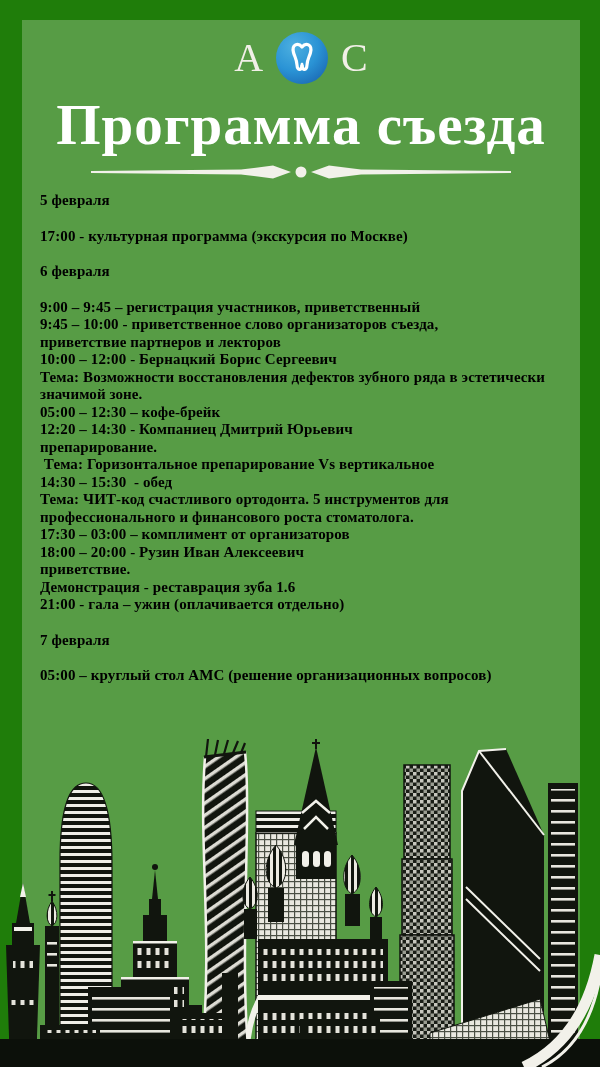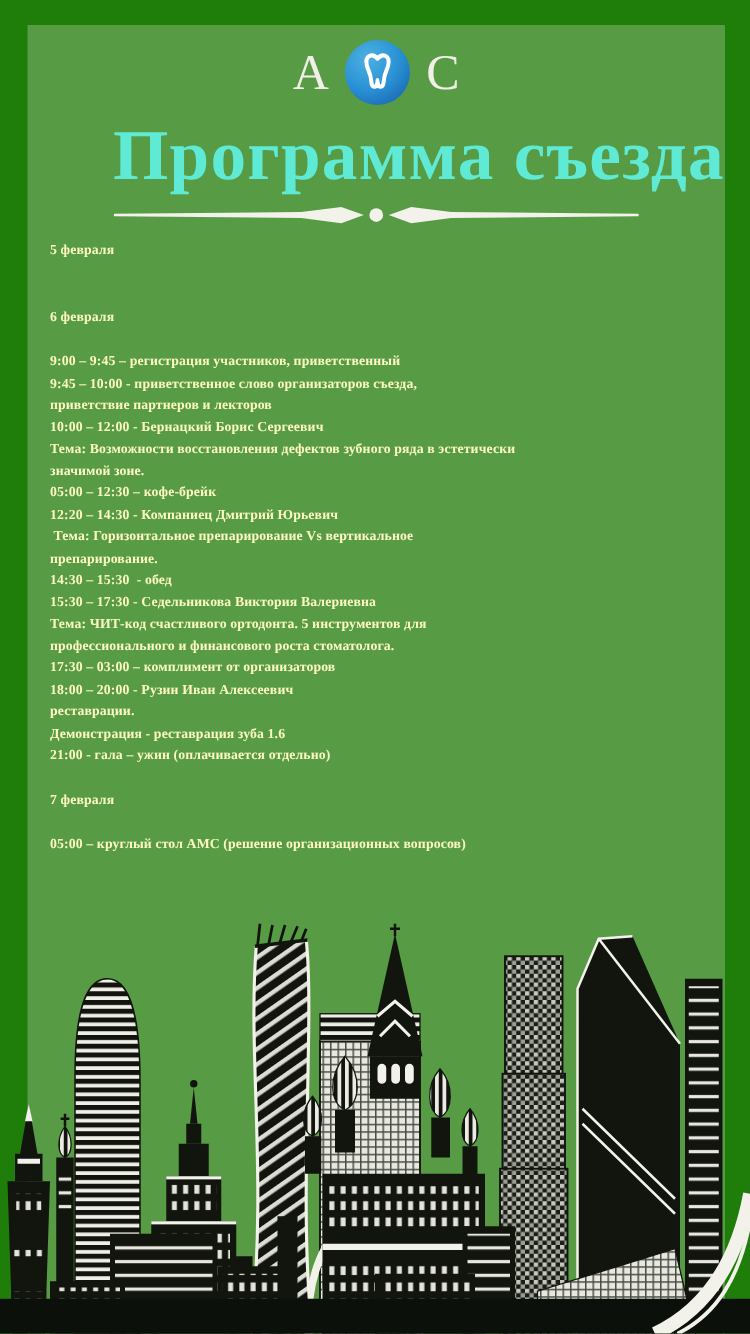--- a/index.html
+++ b/index.html
@@ -6,25 +6,25 @@
   body{background:#2a2a2a;}
   .poster{
     position:relative;width:600px;height:1067px;overflow:hidden;
     background:#1f7d0a;
     font-family:"Liberation Serif", serif;
   }
   .inner{position:absolute;left:22px;top:20px;right:20px;bottom:0;background:#579c45;}
   .header{position:absolute;left:22px;right:20px;top:30px;text-align:center;}
   .logo-row{display:flex;align-items:center;justify-content:center;gap:12px;height:56px;}
   .logo-letter{font-size:40px;line-height:1;color:#f1efe7;}
-  .title{margin:10px 0 0 0;font-size:57px;line-height:1;font-weight:700;color:#5eead4;letter-spacing:1px;text-align:right;}
+  .title{margin:10px 0 0 0;font-size:57px;line-height:1;font-weight:700;color:#ffffff;letter-spacing:1px;}
   .divider{display:block;margin:7px auto 0 auto;}
   .program{position:absolute;left:40px;top:192px;width:540px;}
   .date,.line{
-    font-size:11px;font-weight:700;color:#fef9c3;
+    font-size:15px;font-weight:700;color:#000000;
     line-height:17.5px;white-space:pre;letter-spacing:.1px;
   }
   .gap{height:18px;}
   .skyline{position:absolute;left:0;bottom:0;width:600px;height:330px;display:block;}
 </style>
 </head>
 <body>
 
 <div class="poster">
   <div class="inner"></div>
@@ -54,40 +54,40 @@
     <svg class="divider" width="420" height="24" viewBox="0 0 420 24">
       <polygon points="0,11 150,9.6 182,5.5 200,12 182,18.5 150,14.4 0,13" fill="#f2f1ea"></polygon>
       <polygon points="420,11 270,9.6 238,5.5 220,12 238,18.5 270,14.4 420,13" fill="#f2f1ea"></polygon>
       <circle cx="210" cy="12" r="5.5" fill="#f2f1ea"></circle>
     </svg>
   </div>
 
   <div class="program">
     <div class="date">5 февраля</div>
     <div class="gap"></div>
+    <div class="line">17:00 - культурная программа (экскурсия по Москве)</div>
     <div class="gap"></div>
     <div class="date">6 февраля</div>
     <div class="gap"></div>
     <div class="line">9:00 – 9:45 – регистрация участников, приветственный</div>
     <div class="line">9:45 – 10:00 - приветственное слово организаторов съезда,</div>
     <div class="line">приветствие партнеров и лекторов</div>
     <div class="line">10:00 – 12:00 - Бернацкий Борис Сергеевич</div>
     <div class="line">Тема: Возможности восстановления дефектов зубного ряда в эстетически</div>
     <div class="line">значимой зоне.</div>
     <div class="line">05:00 – 12:30 – кофе-брейк</div>
     <div class="line">12:20 – 14:30 - Компаниец Дмитрий Юрьевич</div>
+    <div class="line">препарирование.</div>
     <div class="line"> Тема: Горизонтальное препарирование Vs вертикальное</div>
-    <div class="line">препарирование.</div>
     <div class="line">14:30 – 15:30  - обед</div>
-    <div class="line">15:30 – 17:30 - Седельникова Виктория Валериевна</div>
     <div class="line">Тема: ЧИТ-код счастливого ортодонта. 5 инструментов для</div>
     <div class="line">профессионального и финансового роста стоматолога.</div>
     <div class="line">17:30 – 03:00 – комплимент от организаторов</div>
     <div class="line">18:00 – 20:00 - Рузин Иван Алексеевич</div>
-    <div class="line">реставрации.</div>
+    <div class="line">приветствие.</div>
     <div class="line">Демонстрация - реставрация зуба 1.6</div>
     <div class="line">21:00 - гала – ужин (оплачивается отдельно)</div>
     <div class="gap"></div>
     <div class="date">7 февраля</div>
     <div class="gap"></div>
     <div class="line">05:00 – круглый стол АМС (решение организационных вопросов)</div>
   </div>
 
   <svg class="skyline" viewBox="0 0 600 330">
     <defs>

